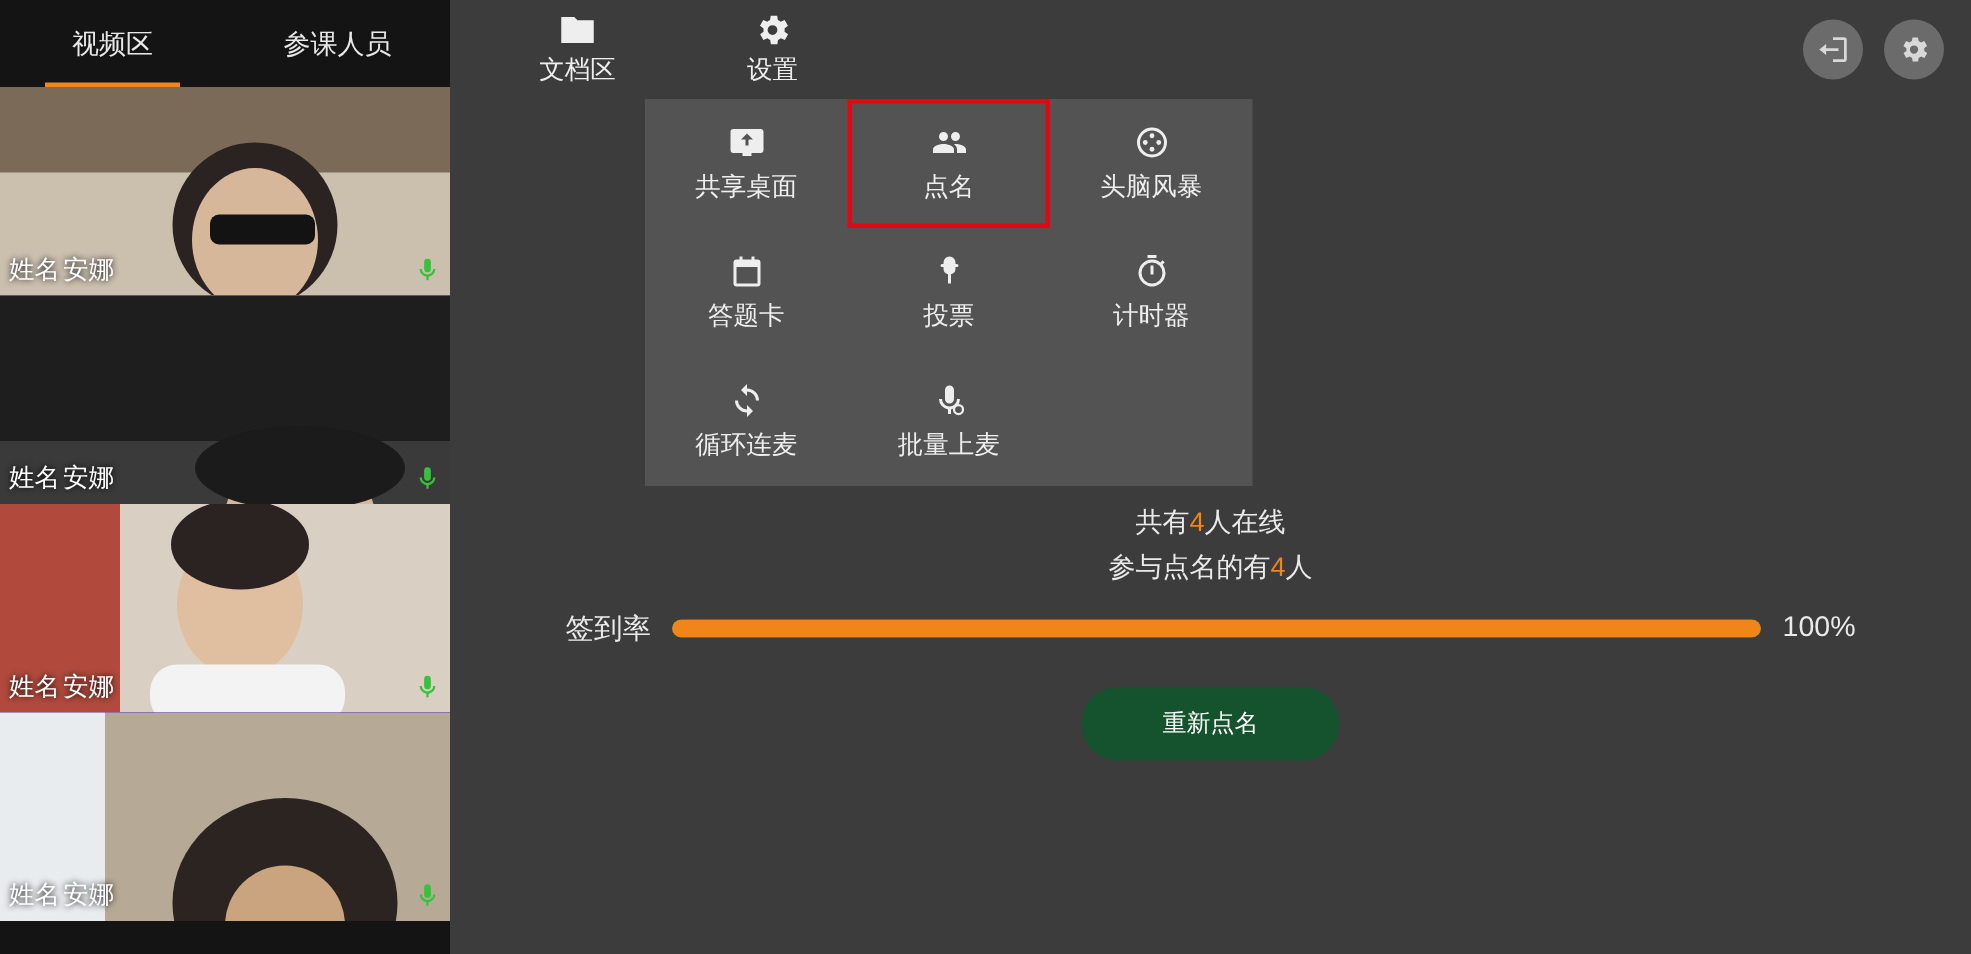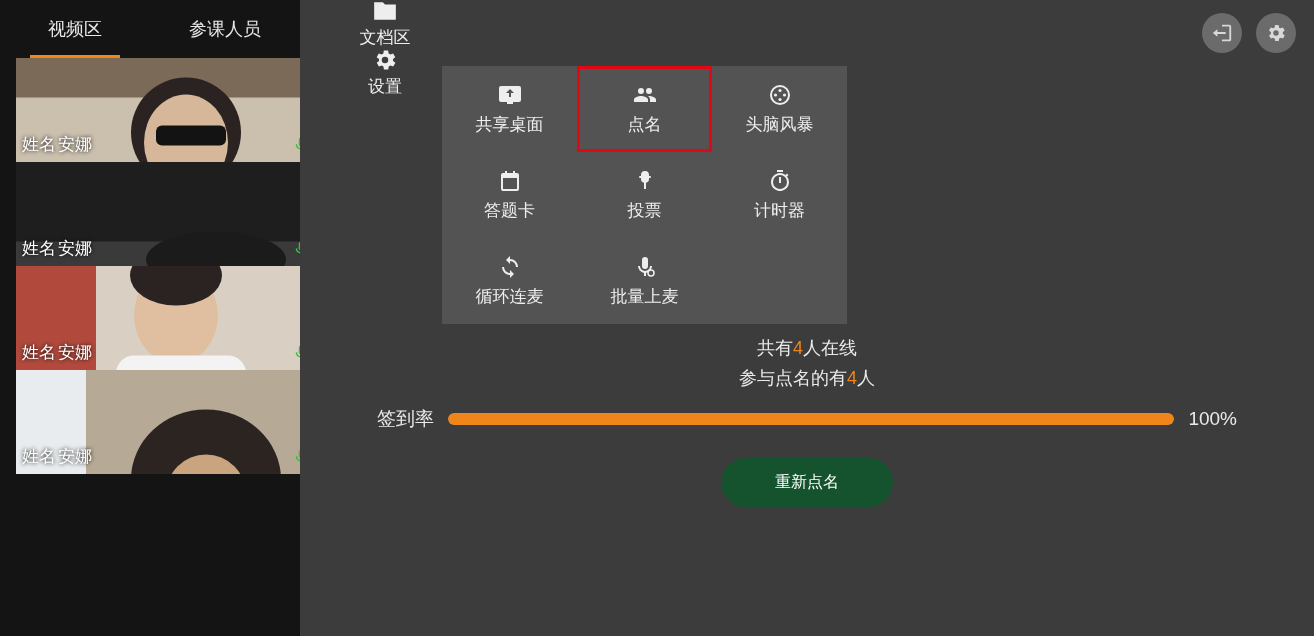--- a/index.html
+++ b/index.html
@@ -5,43 +5,43 @@
   * { box-sizing: border-box; margin: 0; padding: 0; }
   html, body { width: 1314px; height: 636px; font-family: "Microsoft YaHei", Arial, sans-serif; background: #3c3c3c; overflow: hidden; }
   .app { display: flex; width: 100%; height: 100%; }
 
   
   .sidebar { width: 300px; height: 100%; background: #141414; display: flex; flex-direction: column; }
   .side-tabs { display: flex; height: 58px; }
   .side-tab { flex: 1; display: flex; align-items: center; justify-content: center; color: #e8e8e8; font-size: 18px; cursor: pointer; position: relative; }
   .side-tab.active::after { content:""; position:absolute; left:20%; right:20%; bottom:0; height:3px; background:#f08519; }
   .videos { flex:1; overflow:hidden; display:flex; flex-direction:column; }
-  .video-tile { position:relative; width:100%; height:104px; background:#8b5cf6; overflow:hidden;margin-left:16px; }
+  .video-tile { position:relative; width:100%; height:139px; background:#8b5cf6; overflow:hidden; }
   .video-tile + .video-tile { margin-top:0; }
   .video-tile svg.thumb { position:absolute; inset:0; width:100%; height:100%; }
   .tile-label { position:absolute; left:6px; bottom:6px; color:#fff; font-size:17px; text-shadow:0 0 4px #000; display:flex; gap:2px; }
   .mic-icon { position:absolute; right:6px; bottom:6px; width:18px; height:22px; }
   .mic-icon svg { width:18px; height:22px; fill:#38c23b; }
 
   
   .main { flex:1; display:flex; flex-direction:column; background:#3c3c3c; position:relative; }
   .topbar { height:66px; background:#3c3c3c; display:flex; align-items:stretch; padding-left:20px; padding-right:18px; }
-  .topbar-left { display:flex;flex-direction:column; }
+  .topbar-left { display:flex; }
   .top-btn { width:130px; display:flex; flex-direction:column; align-items:center; justify-content:center; color:#eee; font-size:17px; gap:4px; cursor:pointer; }
   .top-btn .ico { width:26px; height:22px; display:flex; align-items:center; justify-content:center; }
   .top-btn svg { fill:#eee; }
   .top-btn .lbl { display:flex; align-items:center; gap:4px; }
   .caret { width:0; height:0; border-left:5px solid transparent; border-right:5px solid transparent; border-top:6px solid #eee; }
   .topbar-spacer { flex:1; }
   .topbar-right { display:flex; align-items:center; gap:14px; }
   .circle-btn { width:40px; height:40px; border-radius:50%; background:#6b6b6b; display:flex; align-items:center; justify-content:center; cursor:pointer; }
   .circle-btn svg { width:22px; height:22px; fill:#d8d8d8; }
 
   
-  .tool-panel { position:absolute; top:66px; left:142px; width:405px; background:#535353; display:grid; grid-template-columns: repeat(3,1fr); }
+  .tool-panel { position:absolute; top:66px; left:130px; width:405px; background:#535353; display:grid; grid-template-columns: repeat(3,1fr); }
   .tool-item { height:86px; display:flex; flex-direction:column; align-items:center; justify-content:center; gap:6px; color:#eee; font-size:17px; cursor:pointer; }
   .tool-item svg { width:26px; height:24px; fill:#eee; }
   .tool-item.highlight { outline:3px solid #e30613; outline-offset:-3px; }
 
   
   .content { flex:1; position:relative; }
   .roll-area { position:absolute; left:0; right:0; top:270px; padding:0 77px; color:#eaeaea; }
   .line { text-align:center; font-size:18px; margin-bottom:6px; }
   .line .num { color:#f08519; }
   .progress-row { display:flex; align-items:center; gap:14px; margin:16px 0 26px 0; }

